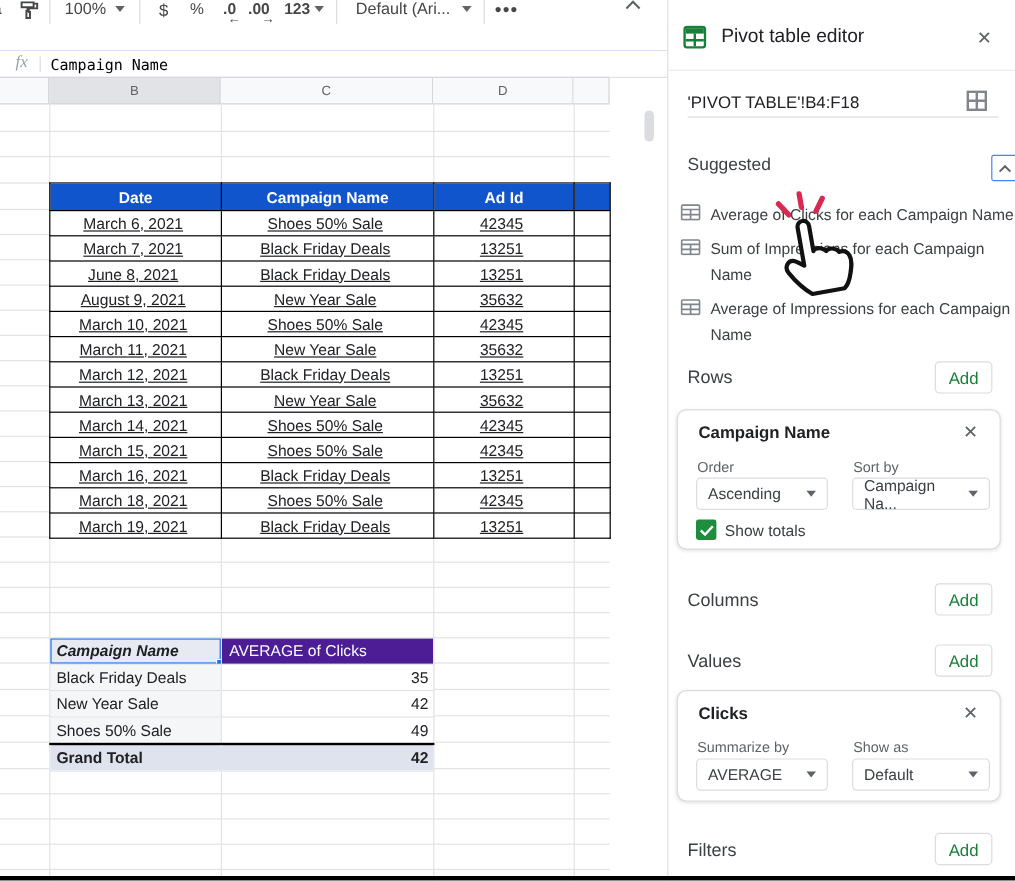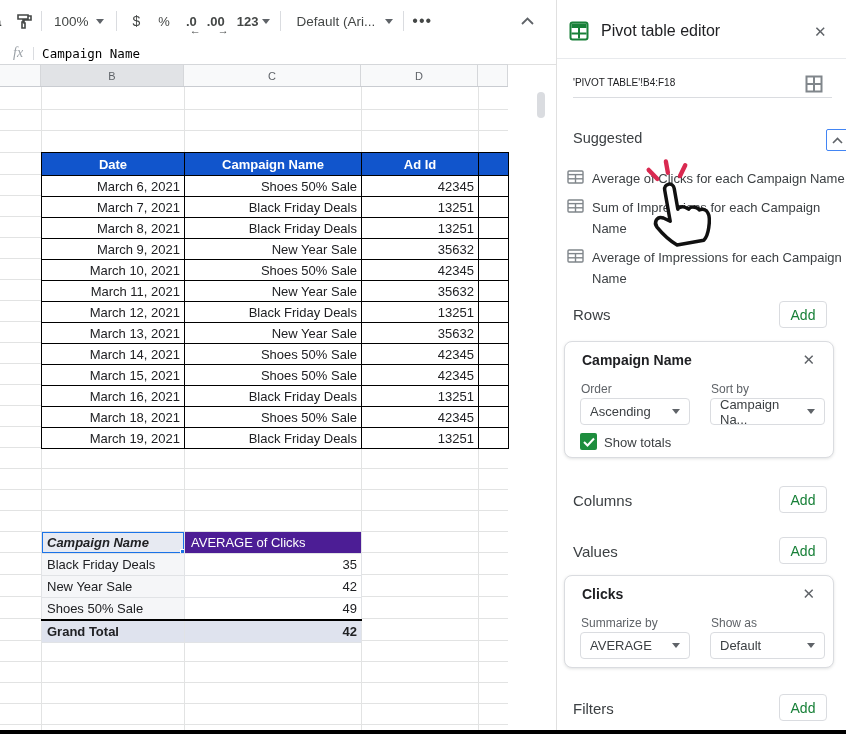--- a/index.html
+++ b/index.html
@@ -1,20 +1,20 @@
 <!DOCTYPE html>
 <html><head>
 <meta charset="utf-8">
 <style>
   html,body{margin:0;padding:0;background:#fff;}
   .screen{position:relative;width:846px;height:734px;overflow:hidden;background:#fff;
           font-family:"Liberation Sans",sans-serif;color:#202124;}
   
   .toolbar{position:absolute;left:0;top:0;width:556px;height:42px;background:#fff;
-           display:flex;align-items:center;border-bottom:6px solid #8b5cf6;}
+           display:flex;align-items:flex-start;border-bottom:6px solid #8b5cf6;}
   .tb-frag{width:9px;overflow:hidden;color:#444746;font-size:13px;font-weight:bold;}
   .tb-frag span{margin-left:-6px;display:inline-block;}
   .tb-ic{display:inline-flex;align-items:center;justify-content:center;}
   .tb-div{width:1px;height:20px;background:#dadce0;margin:0 8px;}
   .tb-item{display:inline-flex;align-items:center;color:#444746;font-size:13.5px;cursor:pointer;}
   .caret{width:0;height:0;border-left:4px solid transparent;border-right:4px solid transparent;
          border-top:5px solid #5f6368;margin-left:7px;}
   .dec{position:relative;font-weight:bold;font-size:13px;}
   .dec .ar{position:absolute;bottom:-7px;right:-4px;font-size:11px;font-weight:normal;color:#444746;}
   .tb-dots{font-size:16px;letter-spacing:1px;color:#444746;}
@@ -31,42 +31,42 @@
   .ch{box-sizing:border-box;border-right:1px solid #d5d7da;font-size:11px;color:#5f6368;
       display:flex;align-items:center;justify-content:center;background:#f8f9fa;}
   .ch.hl{background:#e1e3e6;}
   .gridbody{position:absolute;left:0;top:87px;width:508px;bottom:0;}
   .hline{position:absolute;left:0;width:508px;height:1px;background:#e2e3e3;}
   .vline{position:absolute;top:0;bottom:0;width:1px;background:#e2e3e3;}
   table{border-collapse:collapse;table-layout:fixed;font-size:13px;background:#fff;}
   .src{position:absolute;left:41px;top:65px;width:467px;}
   .src th{height:22px;background:#1155cc;color:#fff;font-weight:bold;text-align:center;
           border:1px solid #000;padding:0;overflow:hidden;white-space:nowrap;}
-  .src td{height:20px;border:1px solid #000;text-align:right;padding:0 4px 0 0;
-          overflow:hidden;white-space:nowrap;}
+  .src td{height:20px;border:1px solid #000;text-align:center;padding:0 4px 0 0;
+          overflow:hidden;white-space:nowrap;text-decoration:underline;}
   .pivot{position:absolute;left:41px;top:444px;width:320px;}
   .pivot td{border:1px solid #e1e3e6;overflow:hidden;white-space:nowrap;height:21px;padding:0;}
   td.pv-hl{background:#e7eaf2;font-weight:bold;font-style:italic;padding-left:5px;position:relative;}
   td.pv-hv{background:#4c1d95;color:#fdfdfd;padding-left:6px;}
   td.pv-l{background:#f5f6f8;padding-left:5px;}
   td.pv-v{background:#fff;text-align:right;padding-right:4px;}
   .pivot tr.gt td{background:#dfe3ee;font-weight:bold;border-top:2px solid #000;}
   .sel-border{position:absolute;left:-1px;top:-1px;right:-1px;bottom:-1px;
               border:2px solid #1a73e8;pointer-events:none;}
   .sel-handle{position:absolute;right:-4px;bottom:-4px;width:6px;height:6px;background:#1a73e8;
               border:1px solid #fff;z-index:3;}
   .vthumb{position:absolute;left:537px;top:92px;width:8px;height:26px;border-radius:4px;background:#dadce0;}
   
   .panel{position:absolute;left:556px;top:0;width:290px;height:734px;background:#fff;
          border-left:1px solid #e0e0e0;box-sizing:border-box;}
   .p-abs{position:absolute;}
   .p-title{font-size:16px;color:#202124;}
   .x-ic{font-size:15px;color:#5f6368;cursor:pointer;}
   .p-div{position:absolute;left:0;right:0;top:58px;height:1px;background:#e8eaed;}
-  .range-txt{font-size:10px;color:#202124;}
+  .range-txt{font-size:14px;color:#202124;}
   .range-line{position:absolute;left:16px;right:14px;top:97px;height:1px;background:#dadce0;}
   .sec-label{font-size:15px;color:#3c4043;font-weight:500;}
   .sugg-label{font-size:14.5px;color:#3c4043;font-weight:500;}
   .collapse-btn{position:absolute;width:20px;height:20px;border:1px solid #4285f4;border-radius:2px;
                 display:flex;align-items:center;justify-content:center;cursor:pointer;background:#fff;}
   .sg-item{position:absolute;left:10px;display:flex;cursor:pointer;}
   .sg-item .txt{margin-left:8px;width:256px;font-size:13px;line-height:21px;color:#3c4043;}
   .add-btn{position:absolute;width:46px;height:25px;border:1px solid #dadce0;border-radius:4px;
            background:#fff;color:#188038;font-size:14px;font-weight:500;display:flex;
            align-items:center;justify-content:center;cursor:pointer;}
@@ -200,27 +200,27 @@
             <td>42345</td>
             <td></td>
           </tr>
           <tr>
             <td>March 7, 2021</td>
             <td>Black Friday Deals</td>
             <td>13251</td>
             <td></td>
           </tr>
           <tr>
-            <td>March 8, 2021</td>
+            <td>June 8, 2021</td>
             <td>Black Friday Deals</td>
             <td>13251</td>
             <td></td>
           </tr>
           <tr>
-            <td>March 9, 2021</td>
+            <td>August 9, 2021</td>
             <td>New Year Sale</td>
             <td>35632</td>
             <td></td>
           </tr>
           <tr>
             <td>March 10, 2021</td>
             <td>Shoes 50% Sale</td>
             <td>42345</td>
             <td></td>
           </tr>

